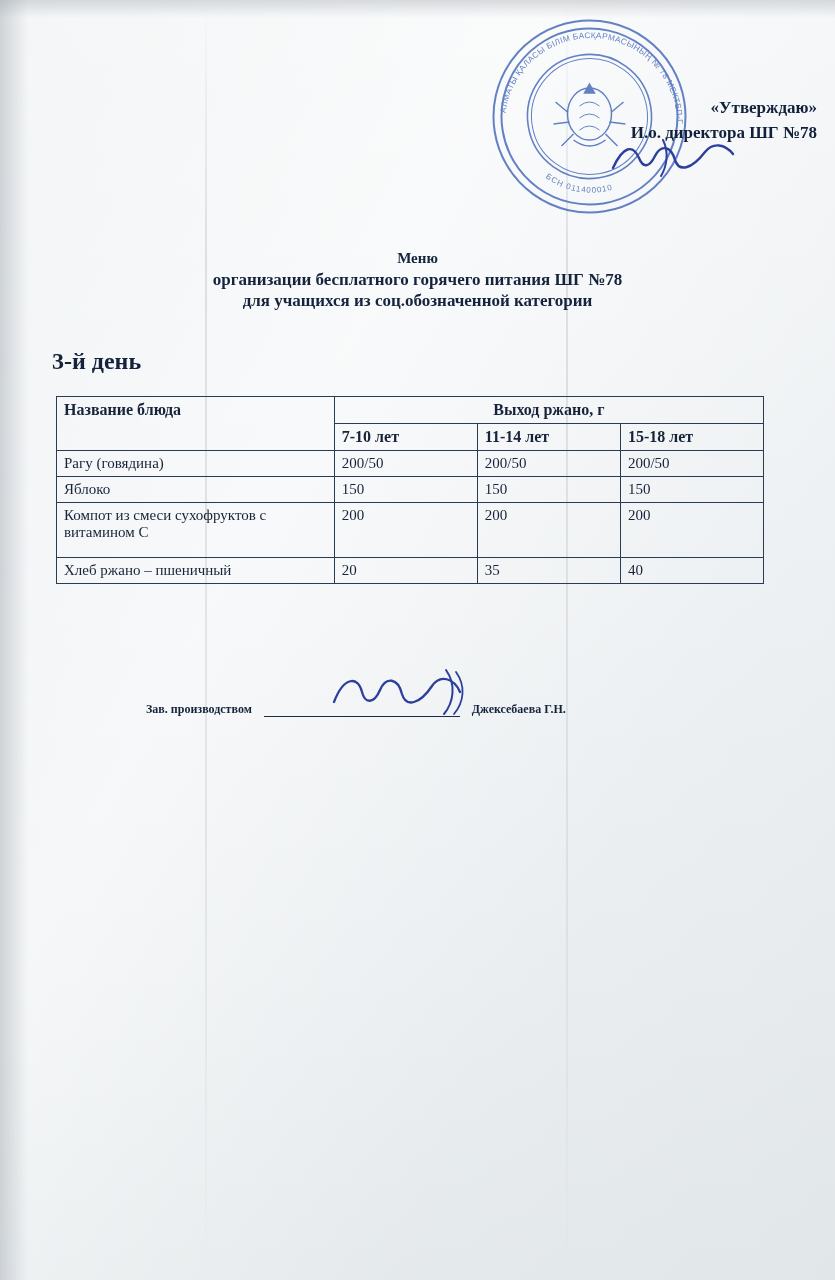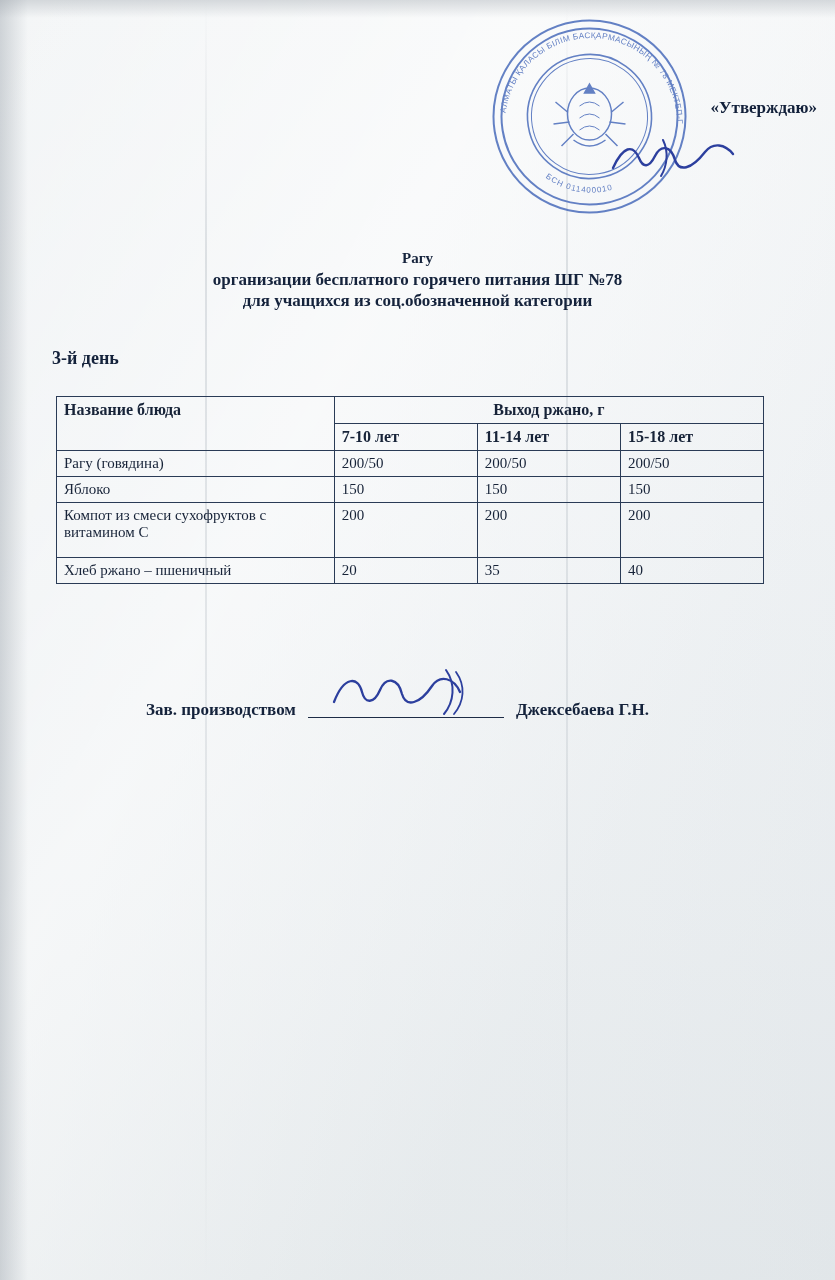--- a/index.html
+++ b/index.html
@@ -89,21 +89,21 @@
   }
   .title-block .t1 { font-size: 15px; }
   .title-block .t2 { font-size: 17px; margin-top: 3px; }
   .title-block .t3 { font-size: 17px; margin-top: 1px; }
   .title-block .t4 { font-size: 22px; margin-top: 6px; }
 
   .day-label {
     position: absolute;
     top: 348px;
     left: 52px;
-    font-size: 18px;
+    font-size: 24px;
     font-weight: bold;
     color: #14223b;
     font-family: Liberation Serif, serif;
   }
 
   
   .menu-table {
     position: absolute;
     top: 396px;
     left: 56px;
@@ -132,25 +132,25 @@
   .cell-val { padding-top: 5px; }
   .row-tall td { height: 46px; }
   .dish-just { text-align: justify; }
 
   
   .footer-sign {
     position: absolute;
     top: 700px;
     left: 146px;
     width: 600px;
-    font-size: 17px;
+    font-size: 12px;
     font-weight: bold;
     color: #14223b;
     display: flex;
-    align-items: flex-end;
+    align-items: center;
     gap: 6px;
   }
   .sig-rule {
     display: inline-block;
     width: 196px;
     border-bottom: 1.5px solid #1d2c46;
     height: 16px;
     margin: 0 6px 2px 6px;
   }
   .prod-signature {
@@ -193,30 +193,31 @@
     <text font-family="'Liberation Sans', sans-serif" font-size="8.2" fill="#4a6cbb" letter-spacing="0.4">
       <textPath href="#arcTop" startOffset="4%">АЛМАТЫ ҚАЛАСЫ БІЛІМ БАСҚАРМАСЫНЫҢ № 78 МЕКТЕП-ГИМНАЗИЯСЫ</textPath>
     </text>
     <text font-family="'Liberation Sans', sans-serif" font-size="8" fill="#4a6cbb" letter-spacing="1">
       <textPath href="#arcBot" startOffset="26%">БСН 011400010</textPath>
     </text>
   </svg>
 
   <div class="approval">
     <span class="line">«Утверждаю»</span>
+    <span class="line">И.о. директора ШГ №78</span>
     <span class="sig-space"></span>
   </div>
 
   <svg class="dir-signature" viewBox="0 0 130 44">
     <path d="M4 32 C14 10, 24 8, 30 22 C34 32, 40 32, 46 20 C52 8, 62 10, 66 24 C70 36, 82 34, 96 16 C104 6, 116 8, 124 18" fill="none" stroke="#2c3f9e" stroke-width="2.4" stroke-linecap="round"></path>
     <path d="M54 4 C60 16, 58 30, 52 40" fill="none" stroke="#2c3f9e" stroke-width="2" stroke-linecap="round"></path>
   </svg>
 
   <div class="title-block">
-    <div class="t1">Рагу</div>
+    <div class="t1">Меню</div>
     <div class="t2">организации бесплатного горячего питания ШГ №78</div>
     <div class="t3">для учащихся из соц.обозначенной категории</div>
   </div>
 
   <div class="day-label">3-й день</div>
 
   <table class="menu-table">
     <thead>
       <tr>
         <th class="col-name h-dish" rowspan="2">Название блюда</th>

